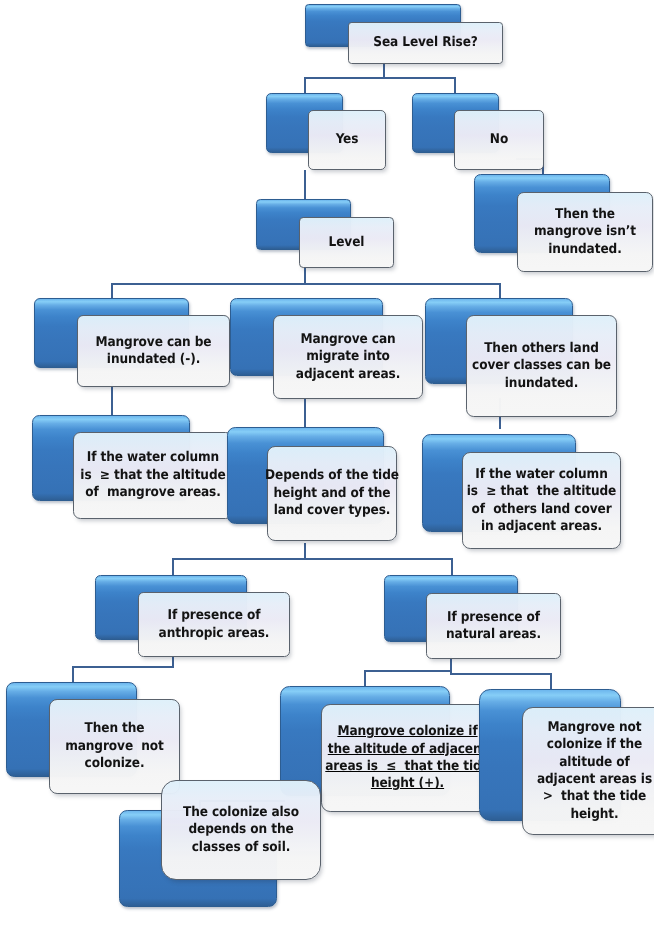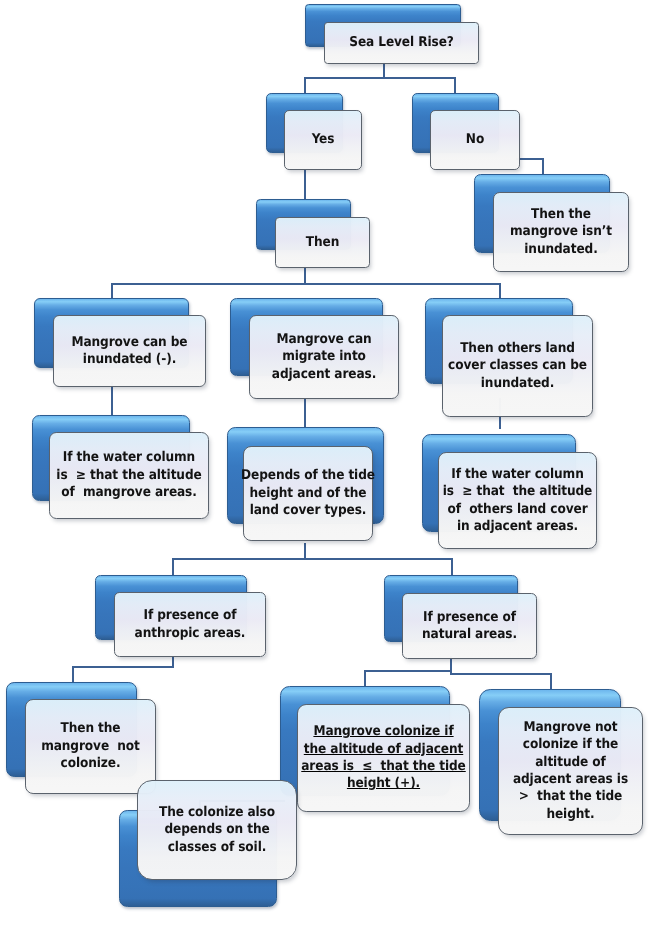--- a/index.html
+++ b/index.html
@@ -11,21 +11,21 @@
 .conn{position:absolute;background:#3c6092;}
 .node{position:absolute;left:0;top:0;}
 .plate{position:absolute;box-sizing:border-box;border:1px solid #2d5d91;
  background:linear-gradient(180deg,#6db6ed 0%,#86cef7 4%,#66ade6 9%,#4991d5 16%,#3d83ca 26%,#3879c0 40%,#3775bb 60%,#3673b8 80%,#3571b5 92%,#2e5f95 100%);
  box-shadow:1px 2px 3px rgba(50,70,100,0.33);}
 .card{position:absolute;
  background:linear-gradient(180deg,rgba(222,240,250,0.975) 0%,rgba(231,238,248,0.975) 18%,rgba(235,234,245,0.975) 42%,rgba(240,241,245,0.978) 62%,rgba(245,245,245,0.98) 80%,rgba(246,246,246,0.982) 100%);
  border:1px solid #5a626c;
  box-shadow:2px 3px 4px -1px rgba(40,50,70,0.26);
  display:flex;align-items:center;justify-content:center;text-align:center;box-sizing:border-box;
- padding:2px 5px;}
+ padding:2px 5px;margin-left:24px;}
 .card .tx{font-weight:bold;transform:translateZ(0);color:#131313;line-height:1.29;
  white-space:pre;letter-spacing:-0.1px;font-size:13.5px;}
 </style>
 </head>
 <body>
 
 <div id="stage">
 <div class="conn-layer">
 <div class="conn" style="left: 383px; top: 62px; width: 2px; height: 17px;"></div>
 <div class="conn" style="left: 304px; top: 77px; width: 152px; height: 2px;"></div>
@@ -70,21 +70,21 @@
 </div>
 <div class="node">
 <div class="plate" style="left: 412px; top: 93px; width: 87px; height: 60px; border-radius: 5.1px;"></div>
 <div class="card" style="left: 430px; top: 110px; width: 90px; height: 60px; border-radius: 5.1px;">
         <span class="tx">No</span>
       </div>
 </div>
 <div class="node">
 <div class="plate" style="left: 256px; top: 199px; width: 95px; height: 51px; border-radius: 4.3px;"></div>
 <div class="card" style="left: 275px; top: 217px; width: 95px; height: 51px; border-radius: 4.3px;">
-        <span class="tx">Then</span>
+        <span class="tx">Level</span>
       </div>
 </div>
 <div class="node">
 <div class="plate" style="left: 474px; top: 174px; width: 136px; height: 79px; border-radius: 6.7px;"></div>
 <div class="card" style="left: 493px; top: 192px; width: 136px; height: 80px; border-radius: 6.8px;">
         <span class="tx">Then the
 mangrove isn’t
 inundated.</span>
       </div>
 </div>

